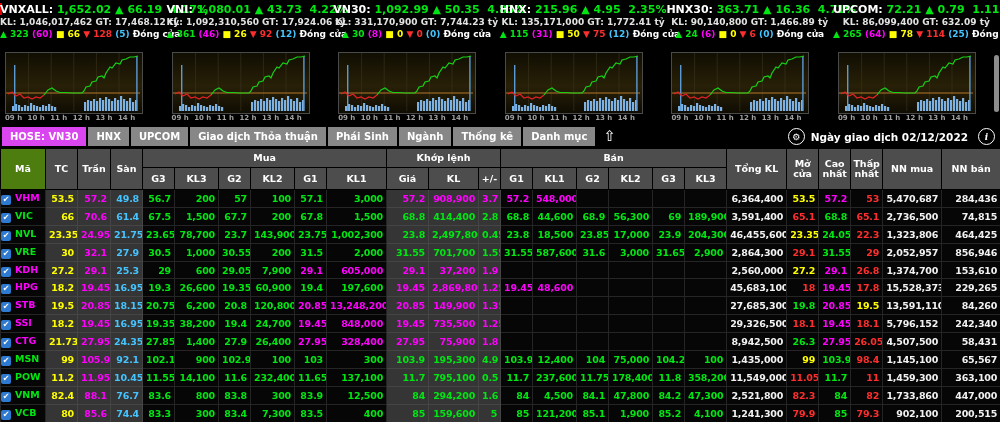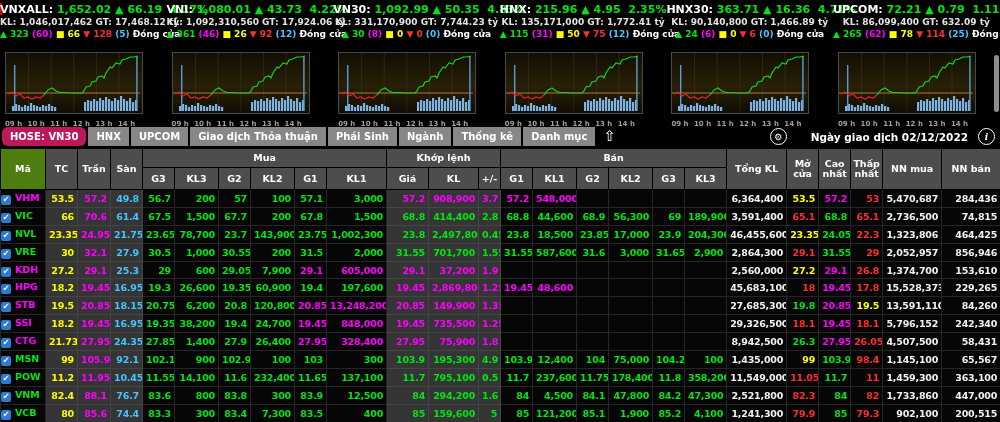--- a/index.html
+++ b/index.html
@@ -6,34 +6,34 @@
   body{width:1000px;height:422px;overflow:hidden;font-family:"DejaVu Sans",sans-serif;-webkit-font-smoothing:none;}
   
   #indices{position:relative;height:125px;display:flex;background:#000;}
   .panel{position:relative;width:166.6px;flex:0 0 166.6px;}
   .l1{margin-top:3px;text-align:left;font-size:11px;font-weight:bold;color:#fff;white-space:nowrap;}
   .l2{margin-top:1px;text-align:center;font-size:9px;font-weight:bold;color:#e3e3e3;white-space:nowrap;}
   .l3{margin-top:2px;text-align:center;font-size:9px;font-weight:bold;color:#fff;white-space:nowrap;}
   .chartbox{position:absolute;left:5px;top:52px;width:136px;height:60px;border:1px solid #4a4a4a;
     background:linear-gradient(180deg,#16120388 0%,#282007 55%,#0f0c02 100%),#0a0902;}
   .chartbox svg{display:block;width:134px;height:58px;}
-  .tlabels{position:absolute;left:5px;top:120px;width:140px;display:flex;font-size:7px;color:#9f9f9f;font-weight:bold;}
+  .tlabels{position:absolute;left:5px;top:114px;width:140px;display:flex;font-size:7px;color:#9f9f9f;font-weight:bold;}
   .tlabels span{width:22.6px;flex:0 0 22.6px;}
   #idx-scrollbar{position:absolute;right:1px;top:55px;width:5px;height:57px;background:#8d8d8d;border-radius:3px;}
   #red-tick{position:absolute;left:0;top:3px;width:2px;height:12px;background:#e00000;}
   
   #nav{height:23px;display:flex;align-items:center;background:#000;padding-left:2px;}
   .tab{margin-right:2px;background:#878787;color:#fff;font-size:10px;font-weight:bold;padding:0 8px;height:19px;
     display:flex;align-items:center;white-space:nowrap;cursor:pointer;}
-  .tab.active{background:#be185d;border-radius:6px;}
+  .tab.active{background:#d946ef;}
   #nav-arrow{color:#fff;font-size:15px;margin-left:6px;line-height:19px;cursor:pointer;}
   #nav-right{margin-left:auto;display:flex;align-items:center;margin-right:5px;color:#fff;}
   .circle-icon{width:15px;height:15px;border:1.2px solid #fff;border-radius:50%;display:flex;align-items:center;
     justify-content:center;font-size:9px;color:#fff;cursor:pointer;}
-  #trade-date{font-size:10.5px;font-weight:bold;margin:0 10px 0 24px;white-space:nowrap;}
+  #trade-date{font-size:10.5px;font-weight:bold;margin:0 10px 0 6px;white-space:nowrap;}
   #info-icon{font-family:"DejaVu Serif",serif;font-style:italic;font-weight:bold;}
   
   table{border-collapse:collapse;table-layout:fixed;width:1000px;background:#060606;}
   th{background:#4d4d4d;color:#fff;font-size:9.5px;font-weight:bold;border:1px solid #000;padding:0 1px;line-height:1.05;overflow:hidden;}
   th.sym-h{background:#4d7c0f;}
   thead tr.gr{height:19px;}
   thead tr.cr{height:22px;}
   td{height:16.9px;border:1px solid #252525;padding:0 3px;font-size:9.5px;font-weight:bold;text-align:right;
     white-space:nowrap;overflow:hidden;letter-spacing:-0.2px;color:#eee;}
   td.sym{text-align:left;padding-left:0;letter-spacing:0;}
@@ -188,21 +188,21 @@
         <span>10 h</span>
         <span>11 h</span>
         <span>12 h</span>
         <span>13 h</span>
         <span>14 h</span>
       </div>
     </div>
     <div class="panel">
       <div class="l1"><span>UPCOM: </span><span class="c-up">72.21</span> <span class="c-up">▲ 0.79&nbsp; 1.11%</span></div>
       <div class="l2">KL: 86,099,400 GT: 632.09 tỷ</div>
-      <div class="l3"><span class="c-up">▲ 265</span> <span class="c-ceil">(62)</span> <span class="c-ref">■ 78</span> <span class="c-down">▼ 114</span> <span class="c-floor">(25)</span> <span>Đóng cửa</span></div>
+      <div class="l3"><span class="c-up">▲ 265</span> <span class="c-ceil">(64)</span> <span class="c-ref">■ 78</span> <span class="c-down">▼ 114</span> <span class="c-floor">(25)</span> <span>Đóng cửa</span></div>
       <div class="chartbox">
         <svg viewBox="0 0 134 58">
           <use href="#mc"></use>
         </svg>
       </div>
       <div class="tlabels">
         <span>09 h</span>
         <span>10 h</span>
         <span>11 h</span>
         <span>12 h</span>

